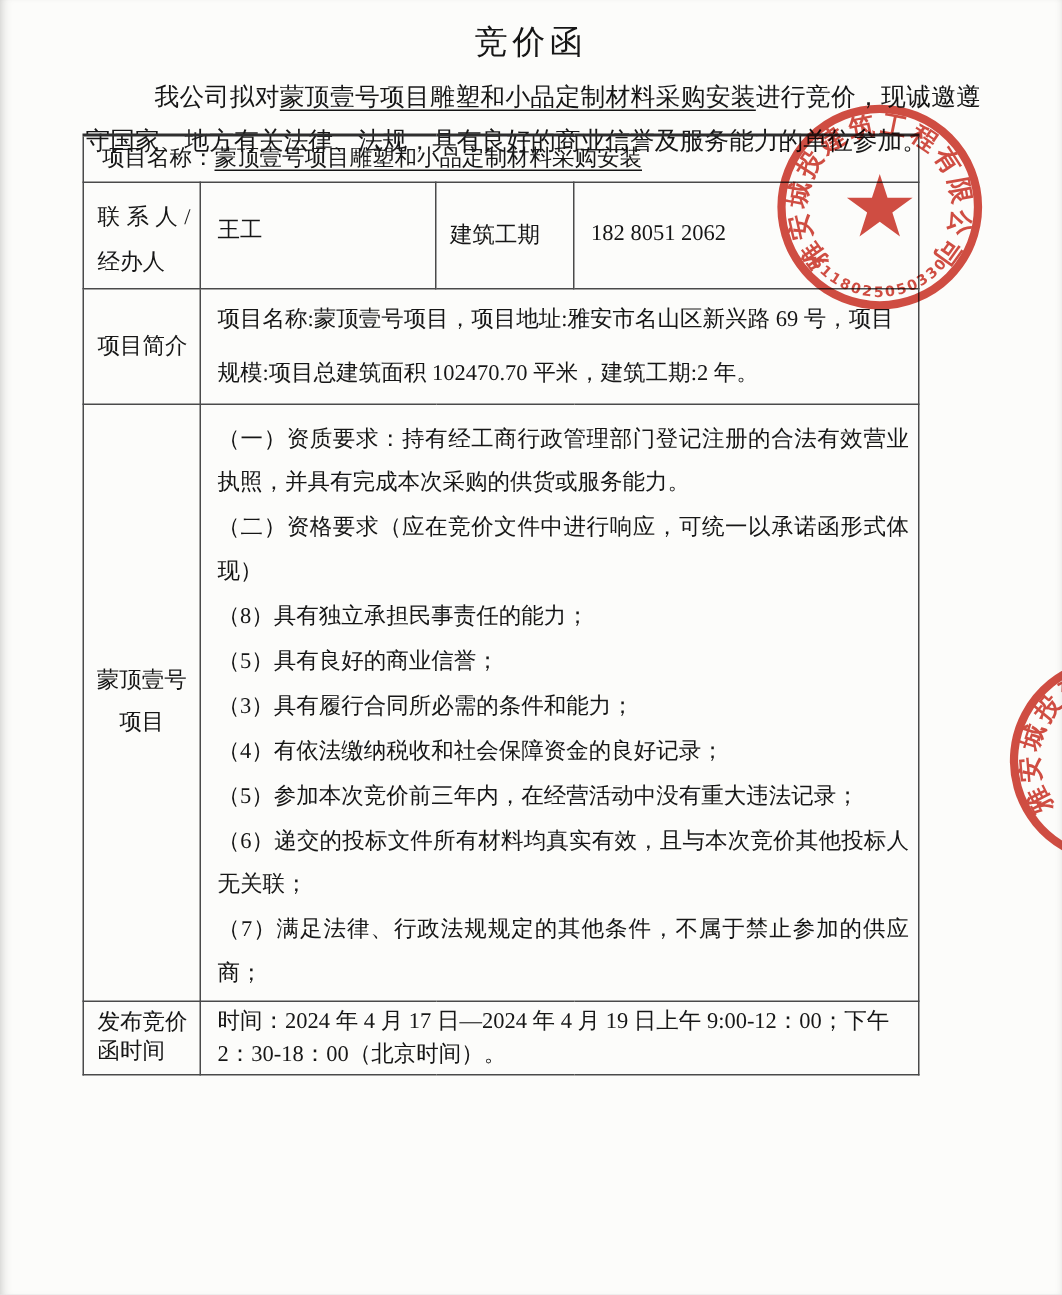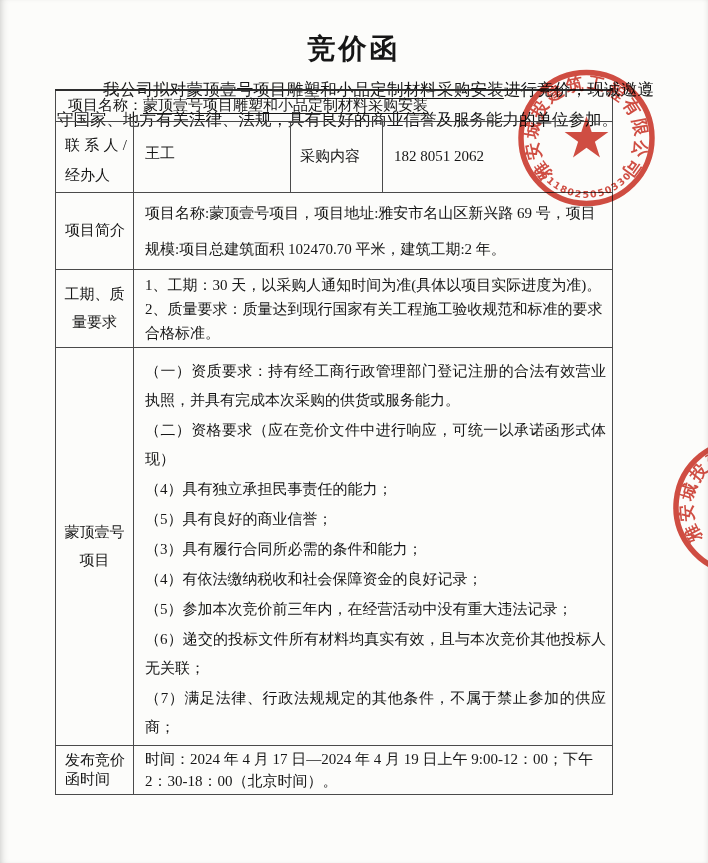--- a/index.html
+++ b/index.html
@@ -4,28 +4,28 @@
 <style>
   html,body{margin:0;padding:0;background:#e8e8e6;}
   .page{
     position:relative;width:708px;height:863px;margin:0 auto;
     background:#fcfcfa;overflow:hidden;
     font-family:"Liberation Serif","DejaVu Serif",serif;
     color:#161616;
     box-shadow:inset 6px 0 8px -6px rgba(0,0,0,.25), inset -4px 0 6px -5px rgba(0,0,0,.15);
   }
   .title{
-    margin:0;padding-top:30px;text-align:center;
-    font-size:28px;font-weight:700;letter-spacing:3px;
+    margin:0;padding-top:13px;text-align:center;
+    font-size:22px;font-weight:400;letter-spacing:3px;
   }
   .intro{
     margin:7px 54px 0 57px;font-size:16.5px;line-height:29px;
     text-indent:46px;text-align:justify;
   }
-  .u{text-decoration:underline;text-underline-offset:3px;font-family:Liberation Mono, monospace;}
+  .u{text-decoration:underline;text-underline-offset:3px;}
   table.doc{
     position:absolute;left:55px;top:89px;width:557px;
     border-collapse:collapse;table-layout:fixed;
     border-top:2.5px solid #2e2e2e;
   }
   table.doc td{
     border:1px solid #4a4a4a;vertical-align:middle;
     font-size:15px;overflow:hidden;
   }
   td.lab{padding:2px 4px 2px 9px;}
@@ -63,44 +63,37 @@
 
     <tbody>
         <tr class="r1" style="height:31px">
       <td colspan="4"><span>项目名称：</span><span class="u">蒙顶壹号项目雕塑和小品定制材料采购安装</span></td>
     </tr>
 
 
     <tr class="r3" style="height:61px">
       <td class="lab jus">联系人/经办人</td>
       <td class="val name-val">王工</td>
-      <td class="lab">采购内容</td>
+      <td class="lab">建筑工期</td>
       <td class="val">182 8051 2062</td>
     </tr>
 
     <tr class="r4" style="height:65px">
       <td class="lab">项目简介</td>
       <td class="intro4 val" colspan="3">项目名称:蒙顶壹号项目，项目地址:雅安市名山区新兴路 69 号，项目规模:项目总建筑面积 102470.70 平米，建筑工期:2 年。</td>
     </tr>
 
 
-    <tr class="r6" style="height:53px">
-      <td class="lab ctr lh28">工期、质量要求</td>
-      <td class="sched val" colspan="3">
-        <div>1、工期：30 天，以采购人通知时间为准(具体以项目实际进度为准)。</div>
-        <div>2、质量要求：质量达到现行国家有关工程施工验收规范和标准的要求合格标准。</div>
-      </td>
-    </tr>
 
     <tr class="r7" style="height:304px">
       <td class="lab ctr lh28">蒙顶壹号项目</td>
       <td class="qual val" colspan="3">
         <p>（一）资质要求：持有经工商行政管理部门登记注册的合法有效营业执照，并具有完成本次采购的供货或服务能力。</p>
         <p>（二）资格要求（应在竞价文件中进行响应，可统一以承诺函形式体现）</p>
-        <p>（4）具有独立承担民事责任的能力；</p>
+        <p>（8）具有独立承担民事责任的能力；</p>
         <p>（5）具有良好的商业信誉；</p>
         <p>（3）具有履行合同所必需的条件和能力；</p>
         <p>（4）有依法缴纳税收和社会保障资金的良好记录；</p>
         <p>（5）参加本次竞价前三年内，在经营活动中没有重大违法记录；</p>
         <p>（6）递交的投标文件所有材料均真实有效，且与本次竞价其他投标人无关联；</p>
         <p>（7）满足法律、行政法规规定的其他条件，不属于禁止参加的供应商；</p>
       </td>
     </tr>
 
     <tr class="r8" style="height:38px">

